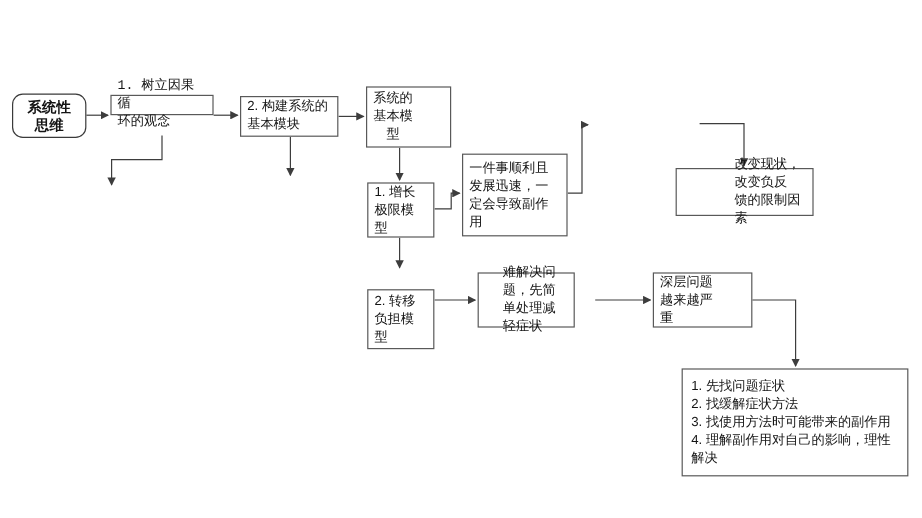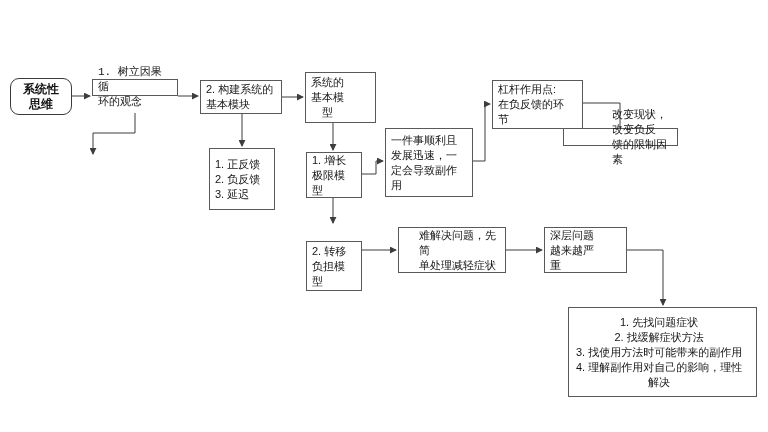--- a/index.html
+++ b/index.html
@@ -106,74 +106,64 @@
     <span class="lbl">1. 树立因果循
 环的观念</span>
   </div>
 
 
   <div class="node" style="left:200px; top:80px; width:82px; height:34px;">
     <span class="lbl">2. 构建系统的
 基本模块</span>
   </div>
 
-  <div class="node" style="left:209px; top:148px; width:66px; height:62px;">
-    <span class="lbl">1. 正反馈
-2. 负反馈
-3. 延迟</span>
-  </div>
 
   <div class="node" style="left:305px; top:72px; width:71px; height:51px;text-align:center;">
     <span class="lbl">系统的
 基本模
 型</span>
   </div>
 
   <div class="node" style="left:306px; top:152px; width:56px; height:46px;">
     <span class="lbl">1. 增长
 极限模
 型</span>
   </div>
 
   <div class="node" style="left:385px; top:128px; width:88px; height:69px;">
     <span class="lbl">一件事顺利且
 发展迅速，一
 定会导致副作
 用</span>
   </div>
 
-  <div class="node" style="left:492px; top:80px; width:91px; height:49px;">
-    <span class="lbl">杠杆作用点:
-在负反馈的环
-节</span>
-  </div>
 
-  <div class="node" style="left:563px; top:128px; width:115px; height:18px;padding-left:48px;">
+  <div class="node" style="left:563px; top:140px; width:115px; height:40px;padding-left:48px;">
     <span class="lbl">改变现状，改变负反
 馈的限制因素</span>
   </div>
 
   <div class="node" style="left:306px; top:225px; width:56px; height:50px;margin-top:16px;">
     <span class="lbl">2. 转移
 负担模
 型</span>
   </div>
 
-  <div class="node" style="left:398px; top:227px; width:108px; height:46px;padding-left:20px;">
+  <div class="node" style="left:398px; top:227px; width:81px; height:46px;padding-left:20px;">
     <span class="lbl">难解决问题，先简
 单处理减轻症状</span>
   </div>
 
   <div class="node" style="left:544px; top:227px; width:83px; height:46px;">
     <span class="lbl">深层问题
 越来越严
 重</span>
   </div>
 
-  <div class="node node-steps" style="left:568px; top:307px; width:189px; height:90px;text-align:center;">
+  <div class="node node-steps" style="left:568px; top:307px; width:189px; height:90px;">
     <span class="lbl">1. 先找问题症状
 2. 找缓解症状方法
 3. 找使用方法时可能带来的副作用
 4. 理解副作用对自己的影响，理性
 解决</span>
   </div>
 
 </div>
 
 </body></html>

